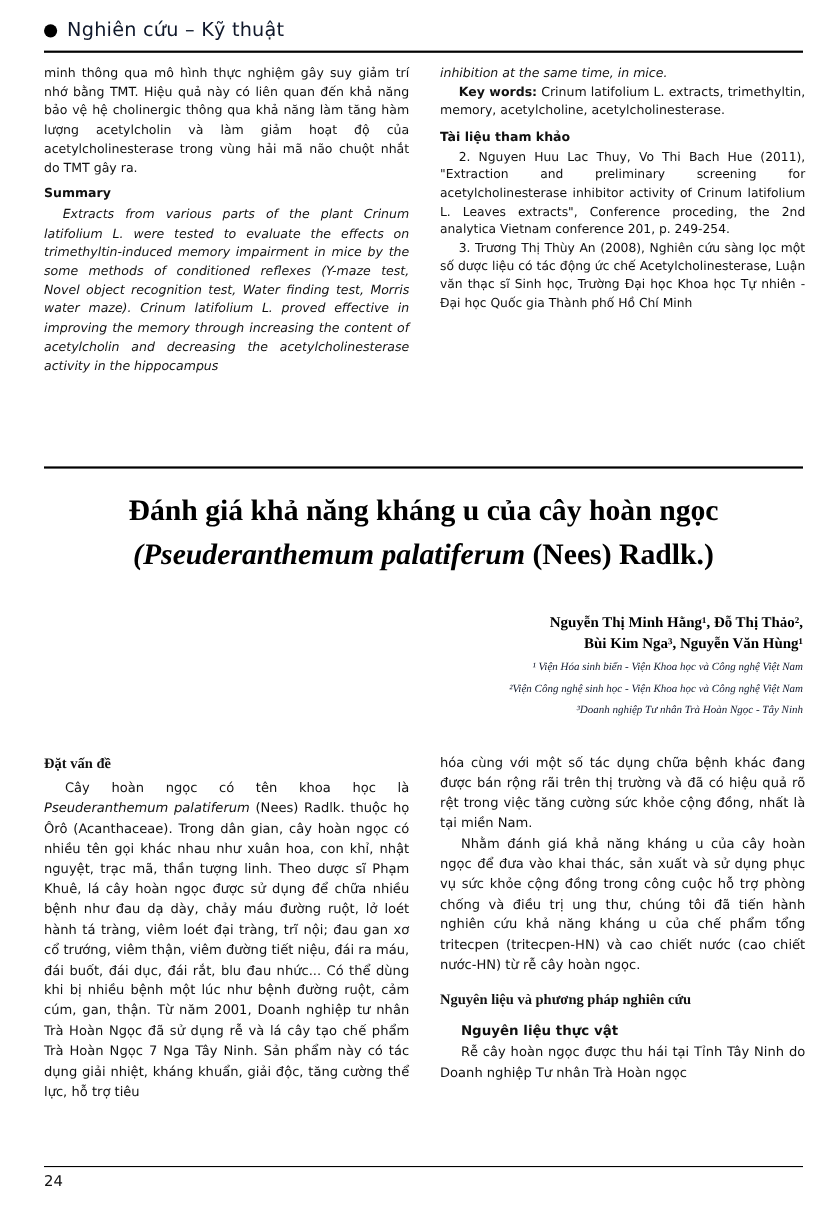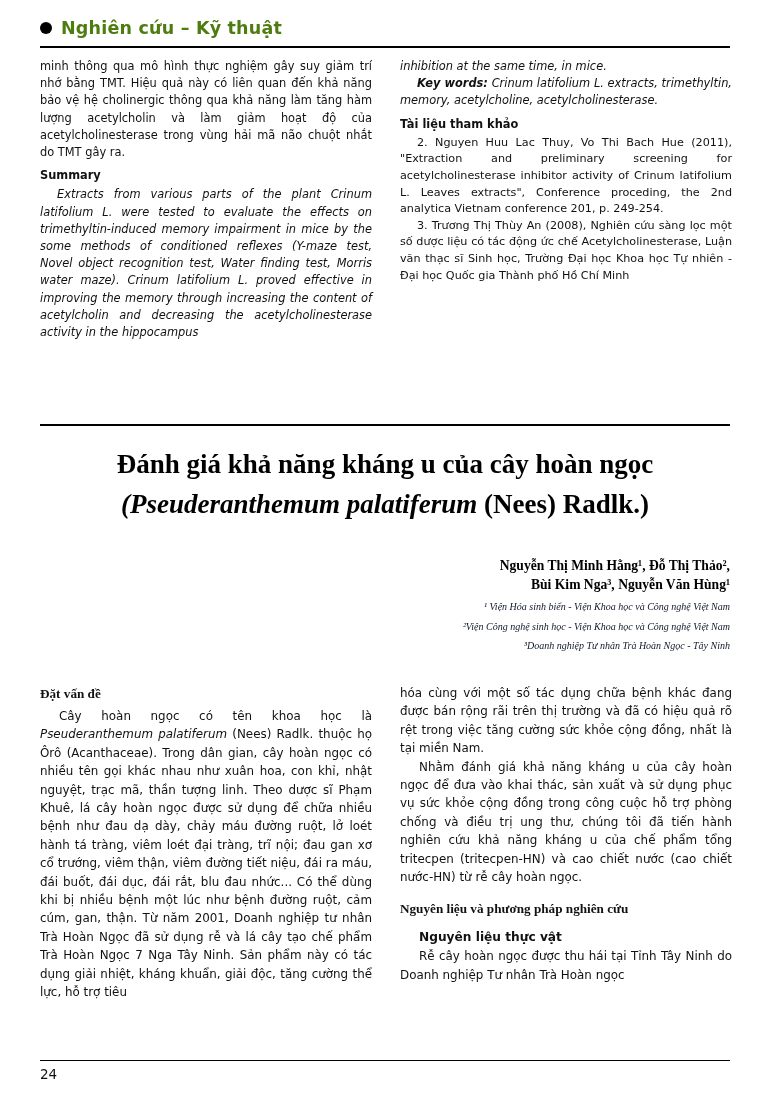--- a/index.html
+++ b/index.html
@@ -36,24 +36,24 @@
   .runhead .bullet {
     width: 12px;
     height: 12px;
     border-radius: 50%;
     background: #000;
     display: inline-block;
     flex: 0 0 auto;
   }
   .runhead .rh-text {
     font-family: "DejaVu Sans", sans-serif;
-    font-weight: bold;
+    font-weight: normal;
     font-size: 17.5px;
     letter-spacing: 0.2px;
-    color: #4d7c0f;
+    color: #0f172a;
   }
   .rule-top {
     position: absolute;
     left: 40px;
     top: 46px;
     width: 690px;
     height: 2px;
     background: #000;
   }
 
@@ -235,21 +235,21 @@
     <div class="top-col">
       <p>minh thông qua mô hình thực nghiệm gây suy giảm trí nhớ bằng TMT. Hiệu quả này có liên quan đến khả năng bảo vệ hệ cholinergic thông qua khả năng làm tăng hàm lượng acetylcholin và làm giảm hoạt độ của acetylcholinesterase trong vùng hải mã não chuột nhắt do TMT gây ra.</p>
       <p class="sec-center">Summary</p>
       <div class="summary-body">
         <p class="indent">Extracts from various parts of the plant Crinum latifolium L. were tested to evaluate the effects on trimethyltin-induced memory impairment in mice by the some methods of conditioned reflexes (Y-maze test, Novel object recognition test, Water finding test, Morris water maze). Crinum latifolium L. proved effective in improving the memory through increasing the content of acetylcholin and decreasing the acetylcholinesterase activity in the hippocampus</p>
       </div>
     </div>
 
     <div class="top-col">
       <p class="ital">inhibition at the same time, in mice.</p>
-      <p class="indent" style="font-style:italic;">
+      <p class="indent" style="">
         <span class="bold">Key words:</span>
         <span>Crinum latifolium L. extracts, trimethyltin, memory, acetylcholine, acetylcholinesterase.</span>
       </p>
       <p class="sec-center">Tài liệu tham khảo</p>
       <div class="refs">
         <p>2. Nguyen Huu Lac Thuy, Vo Thi Bach Hue (2011), "Extraction and preliminary screening for acetylcholinesterase inhibitor activity of Crinum latifolium L. Leaves extracts", Conference proceding, the 2nd analytica Vietnam conference 201, p. 249-254.</p>
         <p>3. Trương Thị Thùy An (2008), Nghiên cứu sàng lọc một số dược liệu có tác động ức chế Acetylcholinesterase, Luận văn thạc sĩ Sinh học, Trường Đại học Khoa học Tự nhiên - Đại học Quốc gia Thành phố Hồ Chí Minh</p>
       </div>
     </div>
   </div>

